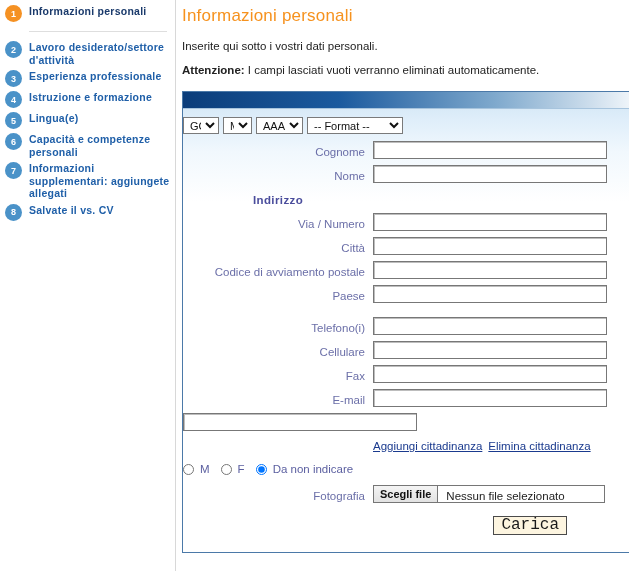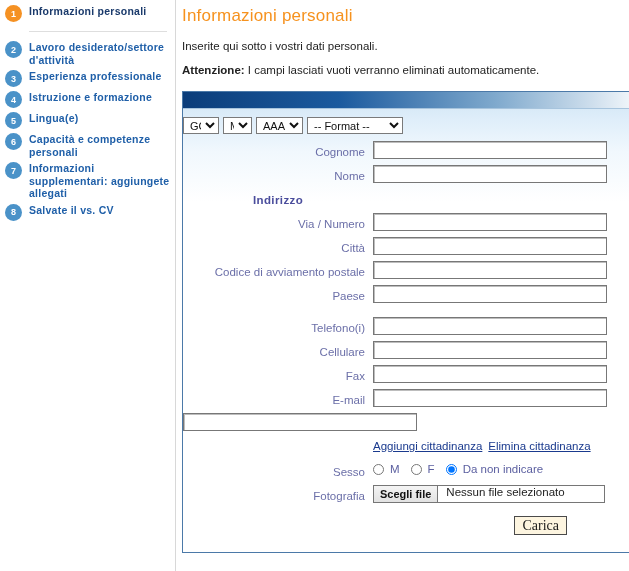--- a/index.html
+++ b/index.html
@@ -226,21 +226,21 @@
     height: 11px;
     vertical-align: middle;
   }
   .radio-group label {
     margin-right: 7px;
     color: #5b5fa0;
   }
 
   .file-box {
     display: inline-flex;
-    align-items: flex-start;
+    align-items: flex-end;
     border: 1px solid #767676;
     background: #ffffff;
     height: 18px;
     box-sizing: border-box;
   }
   .file-btn {
     background: linear-gradient(to bottom, #f4f4f4, #e2e2e2);
     border-right: 1px solid #767676;
     font-size: 11px;
     font-weight: bold;
@@ -261,24 +261,24 @@
 
   .upload-row {
     display: flex;
     justify-content: flex-end;
     padding-right: 62px;
     margin-top: 9px;
   }
   .btn-carica {
     background: #fdf5e0;
     border: 1px solid #4a4a4a;
-    font-size: 14px;
+    font-size: 16px;
     color: #1a1a1a;
     padding: 1px 7px;
-    font-family: Liberation Serif, serif;
+    font-family: Liberation Mono, monospace;
     cursor: pointer;
     line-height: 15px;
   }
 </style>
 </head>
 <body>
 
 <div id="app">
 
   <div id="sidebar">
@@ -458,21 +458,20 @@
         <div class="frow">
           <div class="flabel"></div>
           <div class="fcontrol link-row">
             <a href="#">Aggiungi cittadinanza</a>
             <a href="#">Elimina cittadinanza</a>
           </div>
           <div class="fhelp"></div>
         </div>
 
         <div class="frow">
-          <div class="flabel">Sesso</div>
           <div class="fcontrol radio-group">
             <input type="radio" name="sesso" id="sesso-m" style="">
             <label for="sesso-m">M</label>
             <input type="radio" name="sesso" id="sesso-f" style="">
             <label for="sesso-f">F</label>
             <input type="radio" name="sesso" id="sesso-n" checked="" style="">
             <label for="sesso-n">Da non indicare</label>
           </div>
           <div class="fhelp"></div>
         </div>

